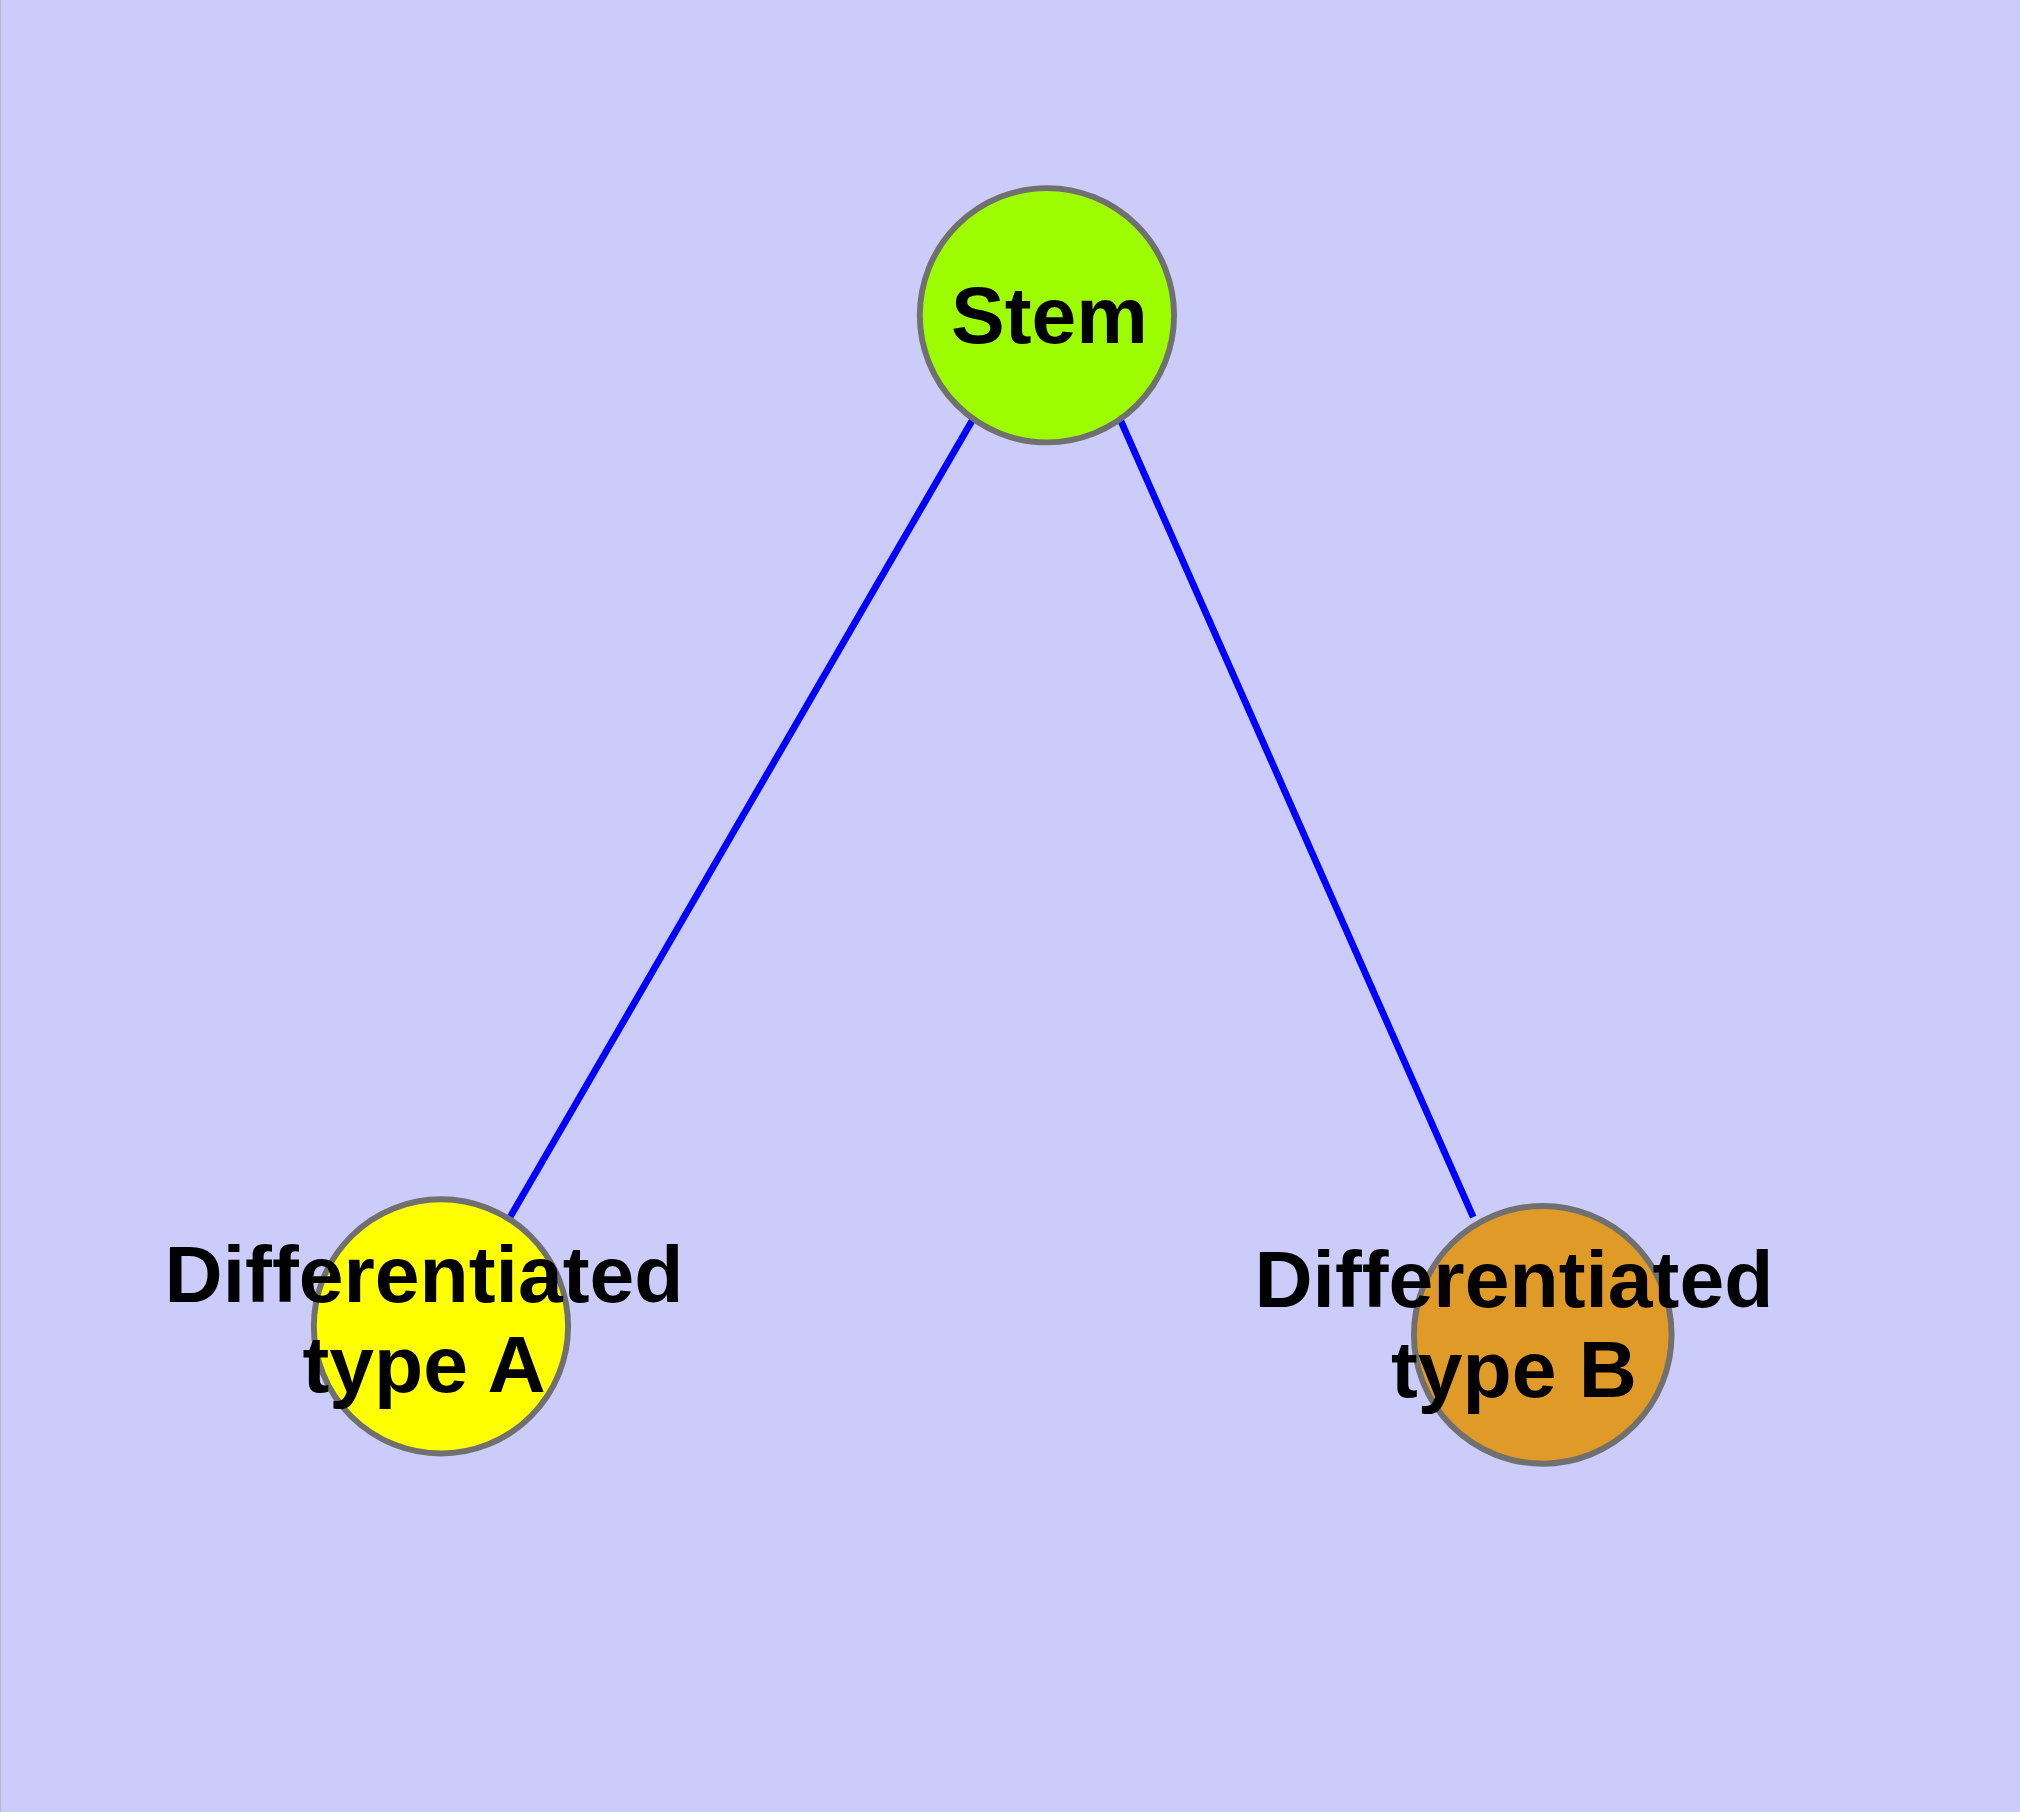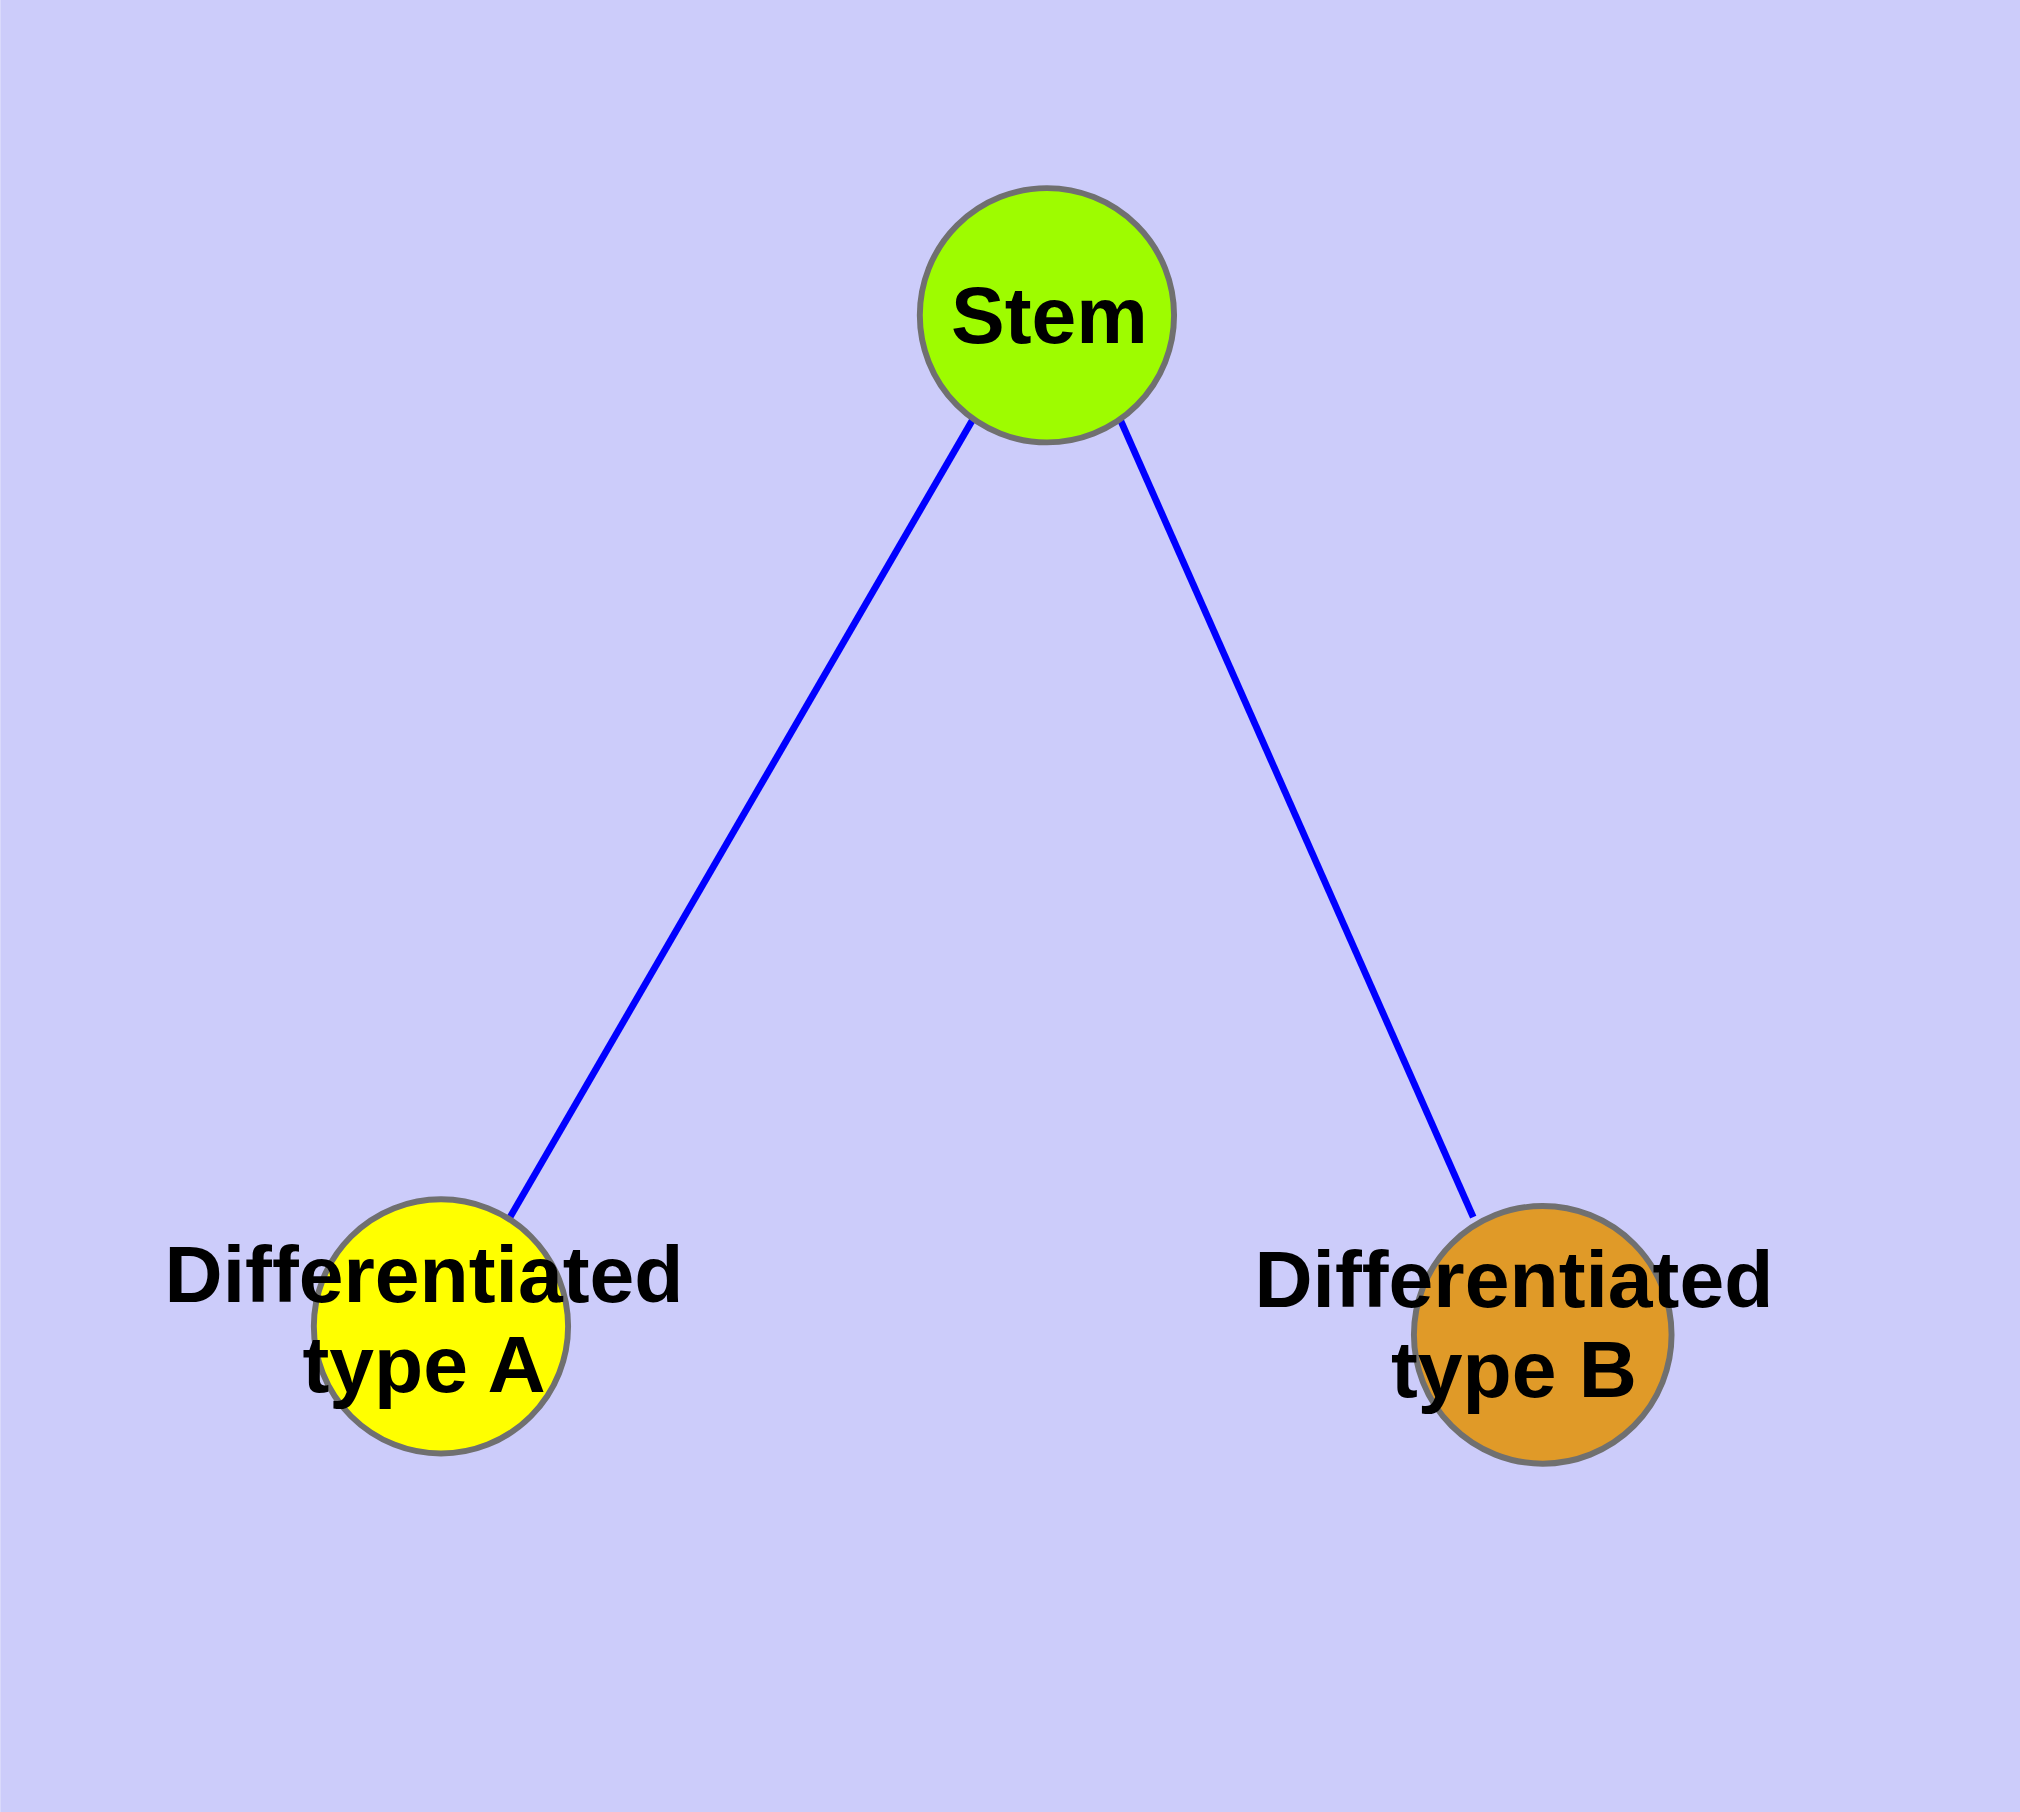--- a/index.html
+++ b/index.html
@@ -5,21 +5,21 @@
   html, body {
     margin: 0;
     padding: 0;
     background: #ccccfa;
   }
   #stage {
     position: relative;
     width: 2021px;
     height: 1812px;
     overflow: hidden;
-    background: #ffffff;
+    background: #737373;
     font-family: "Liberation Sans", sans-serif;
   }
   #graph-svg {
     position: absolute;
     left: 0;
     top: 0;
     width: 2021px;
     height: 1812px;
     display: block;
   }

